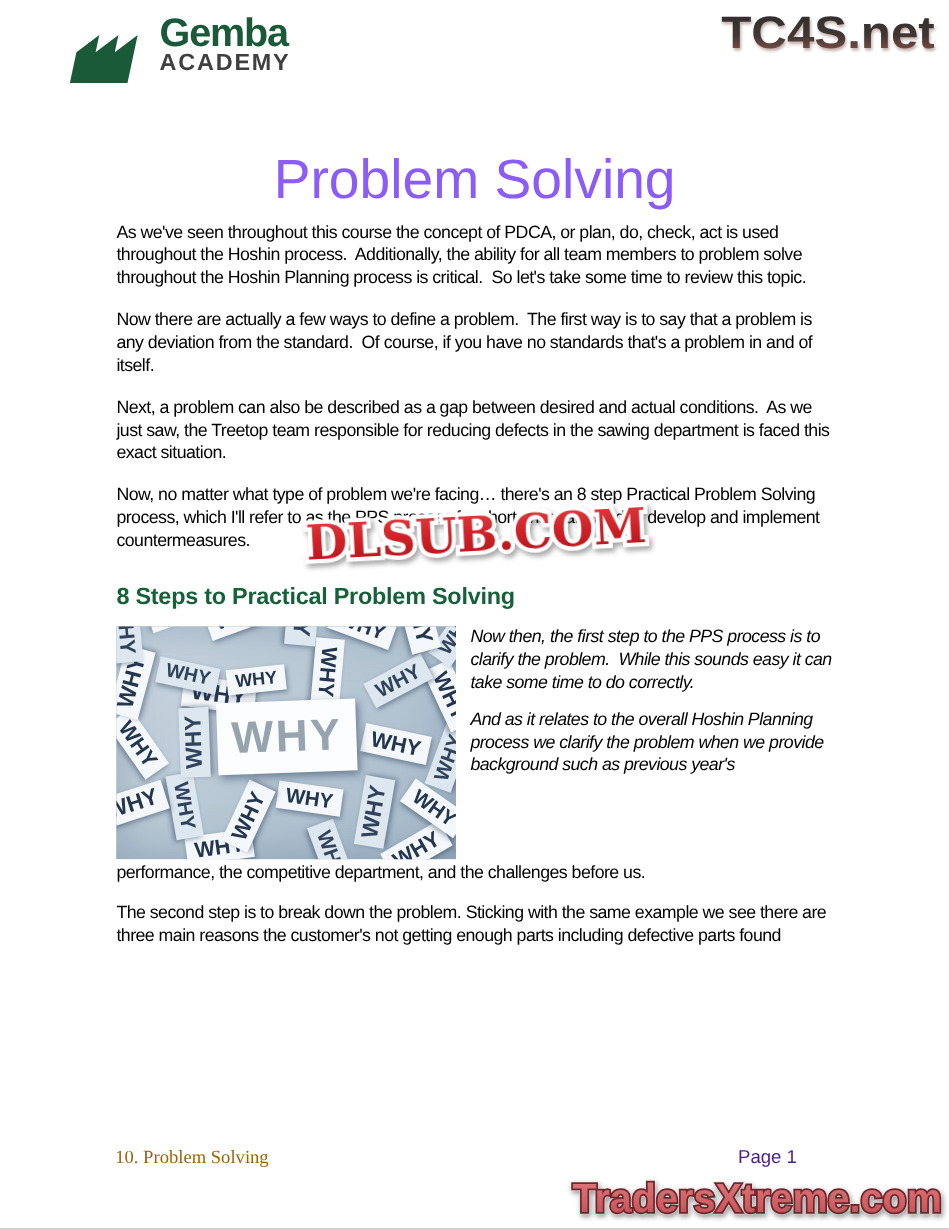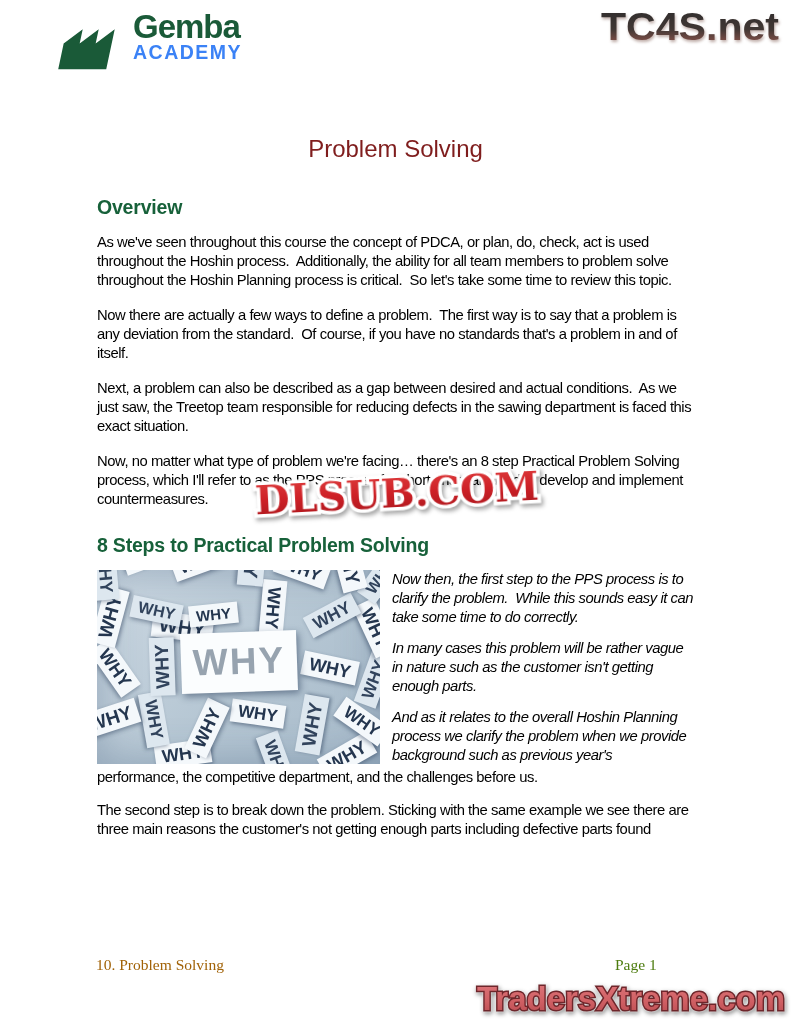--- a/index.html
+++ b/index.html
@@ -4,27 +4,27 @@
 <style>
   html,body{margin:0;padding:0;background:#888;}
   .page{position:relative;width:791px;height:1024px;margin:0 auto;background:#ffffff;
         font-family:"Liberation Sans",sans-serif;color:#2a2a2a;overflow:hidden;}
 
   
   .logo{position:absolute;left:46px;top:10px;display:flex;align-items:flex-start;gap:7px;}
   .logo-icon svg{display:block;}
   .logo-text{display:flex;flex-direction:column;margin-top:2px;}
   .logo-line1{font-size:33px;font-weight:bold;color:#1a5a38;line-height:30px;letter-spacing:-1px;}
-  .logo-line2{font-size:19.5px;font-weight:bold;color:#3b82f6;line-height:21px;letter-spacing:1.5px;}
+  .logo-line2{font-size:19.5px;font-weight:bold;color:#404040;line-height:21px;letter-spacing:1.5px;}
 
   .tc4s{position:absolute;top:2px;right:8px;filter:drop-shadow(1px 2px 1.5px rgba(110,70,60,.45));}
 
   
-  .title{margin:0;padding-top:128px;text-align:center;font-size:24px;font-weight:400;
-         color:#7f1d1d;letter-spacing:0;line-height:42px;}
+  .title{margin:0;padding-top:128px;text-align:center;font-size:46px;font-weight:400;
+         color:#8b5cf6;letter-spacing:0;line-height:42px;}
   .content{padding:0 97px;}
   .h-green{font-size:19.5px;font-weight:bold;color:#17613a;letter-spacing:-0.2px;line-height:22px;margin:0;}
   .overview-h{margin-top:26px;}
   .steps-h{margin-top:25px;}
 
   
   .para{margin:16px 0 0 0;font-size:14.8px;line-height:19px;letter-spacing:-0.45px;
         white-space:pre-wrap;color:#000000;}
   .first-para{margin-top:15px;}
   .p4wrap{position:relative;}
@@ -47,22 +47,22 @@
                transform:rotate(-2deg);box-shadow:2px 3px 7px rgba(30,50,80,.5);}
   .fig-text{flex:1;min-width:0;font-style:italic;}
   .fig-text .para{margin-top:0;}
   .fig-text .para + .para{margin-top:12px;}
   .cont-line{margin-top:3px;}
   .last-para{margin-top:14px;}
 
   
   .footer-left{position:absolute;left:96px;top:956px;font-family:"Liberation Serif",serif;
                font-size:15.5px;color:#a16207;}
-  .footer-right{position:absolute;left:615px;top:956px;font-family:Liberation Serif, serif;
-                font-size:15.5px;color:#4d7c0f;}
+  .footer-right{position:absolute;left:615px;top:956px;font-family:Liberation Sans, sans-serif;
+                font-size:15.5px;color:#4c1d95;}
   .traders{position:absolute;right:0px;top:976px;
            filter:drop-shadow(0 0 1px #ffffff) drop-shadow(1px 2px 2px rgba(0,0,0,.45));}
 </style>
 </head>
 <body>
 
 <div class="page">
 
   <div class="logo">
     <span class="logo-icon">
@@ -88,21 +88,20 @@
         </linearGradient>
       </defs>
       <text x="93" y="38" text-anchor="middle" font-family="Liberation Sans, sans-serif" font-size="38" font-weight="bold" fill="url(#tcg)" textLength="178" lengthAdjust="spacingAndGlyphs">TC4S.net</text>
     </svg>
   </div>
 
   <h1 class="title">Problem Solving</h1>
 
   <div class="content">
 
-    <h2 class="h-green overview-h">Overview</h2>
 
     <p class="para first-para">As we've seen throughout this course the concept of PDCA, or plan, do, check, act is used throughout the Hoshin process.  Additionally, the ability for all team members to problem solve throughout the Hoshin Planning process is critical.  So let's take some time to review this topic.</p>
     <p class="para">Now there are actually a few ways to define a problem.  The first way is to say that a problem is any deviation from the standard.  Of course, if you have no standards that's a problem in and of itself.</p>
     <p class="para">Next, a problem can also be described as a gap between desired and actual conditions.  As we just saw, the Treetop team responsible for reducing defects in the sawing department is faced this exact situation.</p>
 
     <div class="p4wrap">
       <p class="para">Now, no matter what type of problem we're facing… there's an 8 step Practical Problem Solving process, which I'll refer to as the PPS process for short, that can used to develop and implement countermeasures.</p>
       <div class="dlsub">
         <svg width="300" height="54" viewBox="0 0 300 54">
           <defs>
@@ -146,21 +145,20 @@
           <span class="tile" style="left: 222px; top: -20px; font-size: 19px; transform: rotate(75deg);">WHY</span>
           <span class="tile" style="left: 178px; top: -12px; font-size: 17px; transform: rotate(20deg);">WHY</span>
           <span class="tile shade" style="left: 125px; top: -28px; font-size: 20px; transform: rotate(95deg);">WHY</span>
           <span class="tile" style="left: 75px; top: -18px; font-size: 16px; transform: rotate(-20deg);">WHY</span>
           <span class="tile" style="left: 25px; top: -30px; font-size: 20px; transform: rotate(160deg);">WHY</span>
           <span class="tile shade" style="left: -20px; top: -10px; font-size: 18px; transform: rotate(85deg);">WHY</span>
         <div class="center-tile">WHY</div>
       </div>
       <div class="fig-text">
         <p class="para">Now then, the first step to the PPS process is to clarify the problem.  While this sounds easy it can take some time to do correctly.</p>
-        <p class="para">In many cases this problem will be rather vague in nature such as the customer isn't getting enough parts.</p>
         <p class="para">And as it relates to the overall Hoshin Planning process we clarify the problem when we provide background such as previous year's</p>
       </div>
     </div>
     <p class="para cont-line">performance, the competitive department, and the challenges before us.</p>
 
     <p class="para last-para">The second step is to break down the problem. Sticking with the same example we see there are three main reasons the customer's not getting enough parts including defective parts found</p>
   </div>
 
   <div class="footer-left">10. Problem Solving</div>
   <div class="footer-right">Page 1</div>

